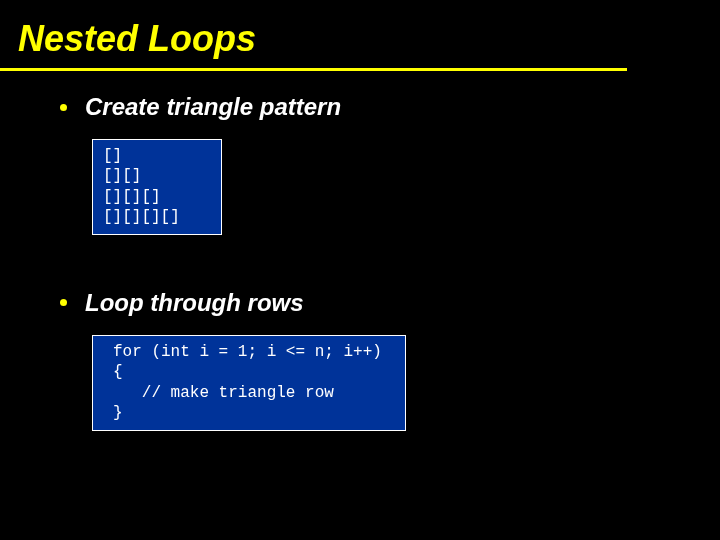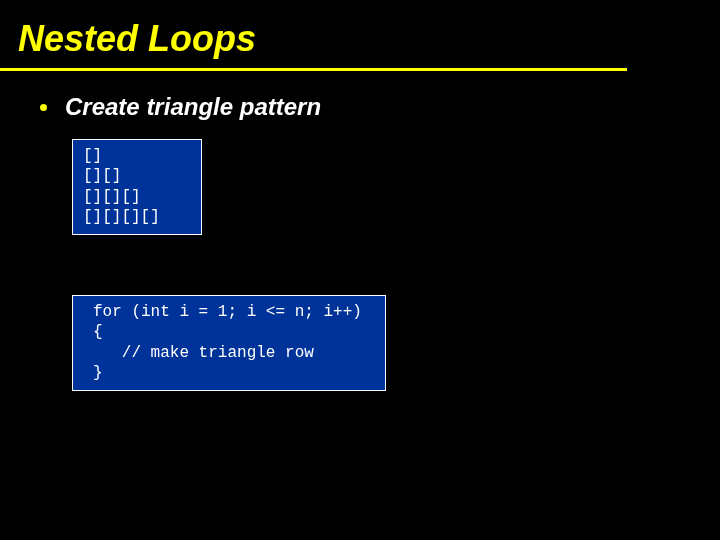--- a/index.html
+++ b/index.html
@@ -26,20 +26,21 @@
     letter-spacing: 0px;
   }
   .rule {
     border: none;
     border-top: 3px solid #ffff00;
     margin: 2px 0 0 0;
     width: 100%;
   }
   .content {
     padding: 22px 0 0 40px;
+    margin-left: 20px;
   }
   .bullet-row {
     display: flex;
     align-items: center;
     color: #ffffff;
     font-size: 24px;
     font-weight: bold;
     font-style: italic;
     margin-bottom: 12px;
   }
@@ -93,20 +94,24 @@
       <span>Create triangle pattern</span>
     </div>
 
     <div class="code-box box1">[]
 [][]
 [][][]
 [][][][]</div>
 
     <div class="gap"></div>
 
+    <div class="bullet-row">
+      <span class="bullet-dot"></span>
+      <span>Loop through rows</span>
+    </div>
 
     <div class="code-box box2">for (int i = 1; i &lt;= n; i++)
 {
    // make triangle row
 }</div>
 
   </div>
 </div>
 
 </body></html>

